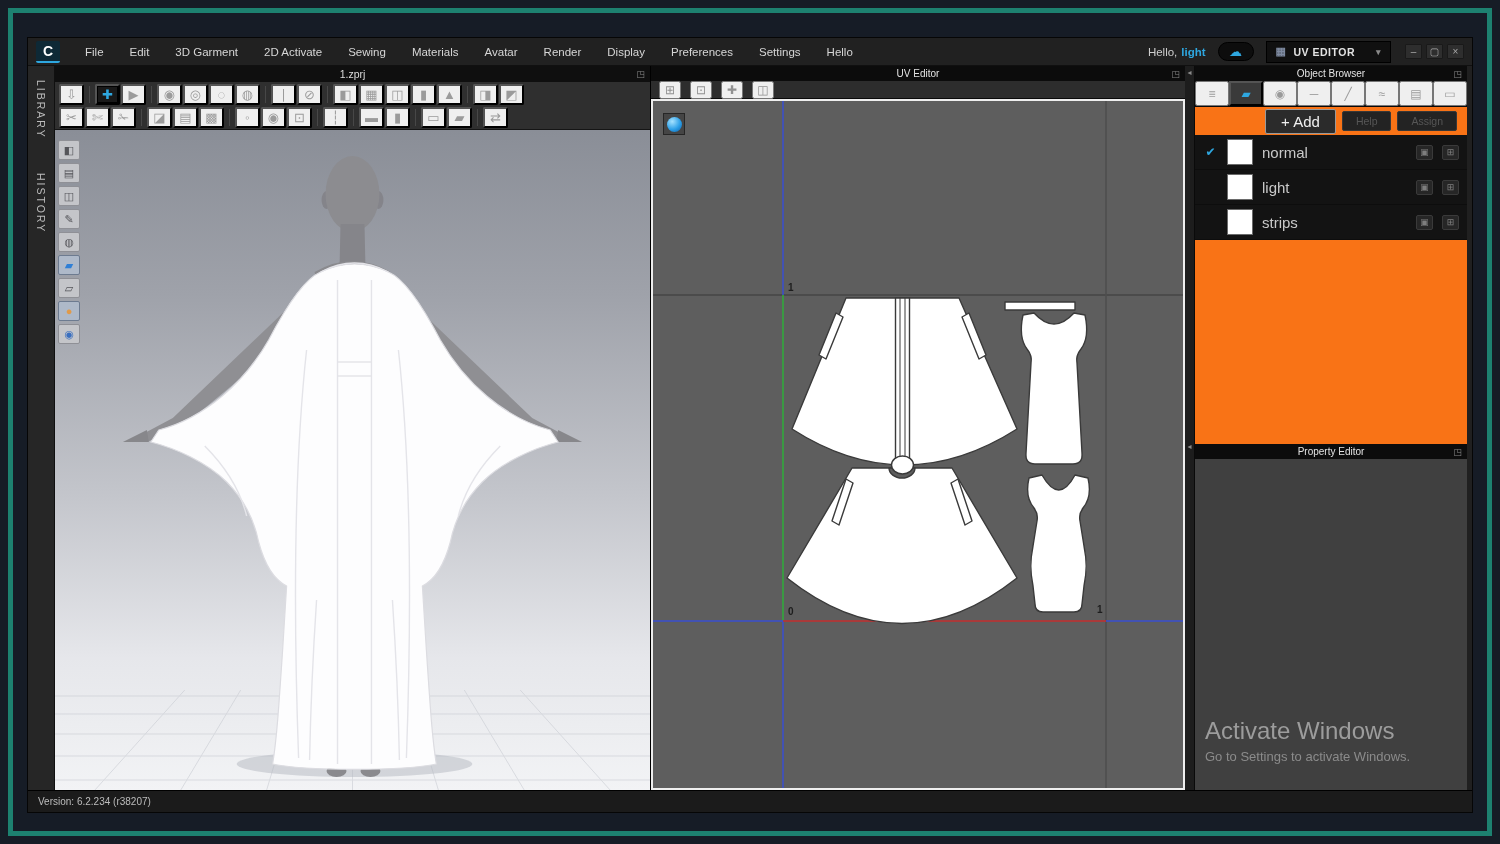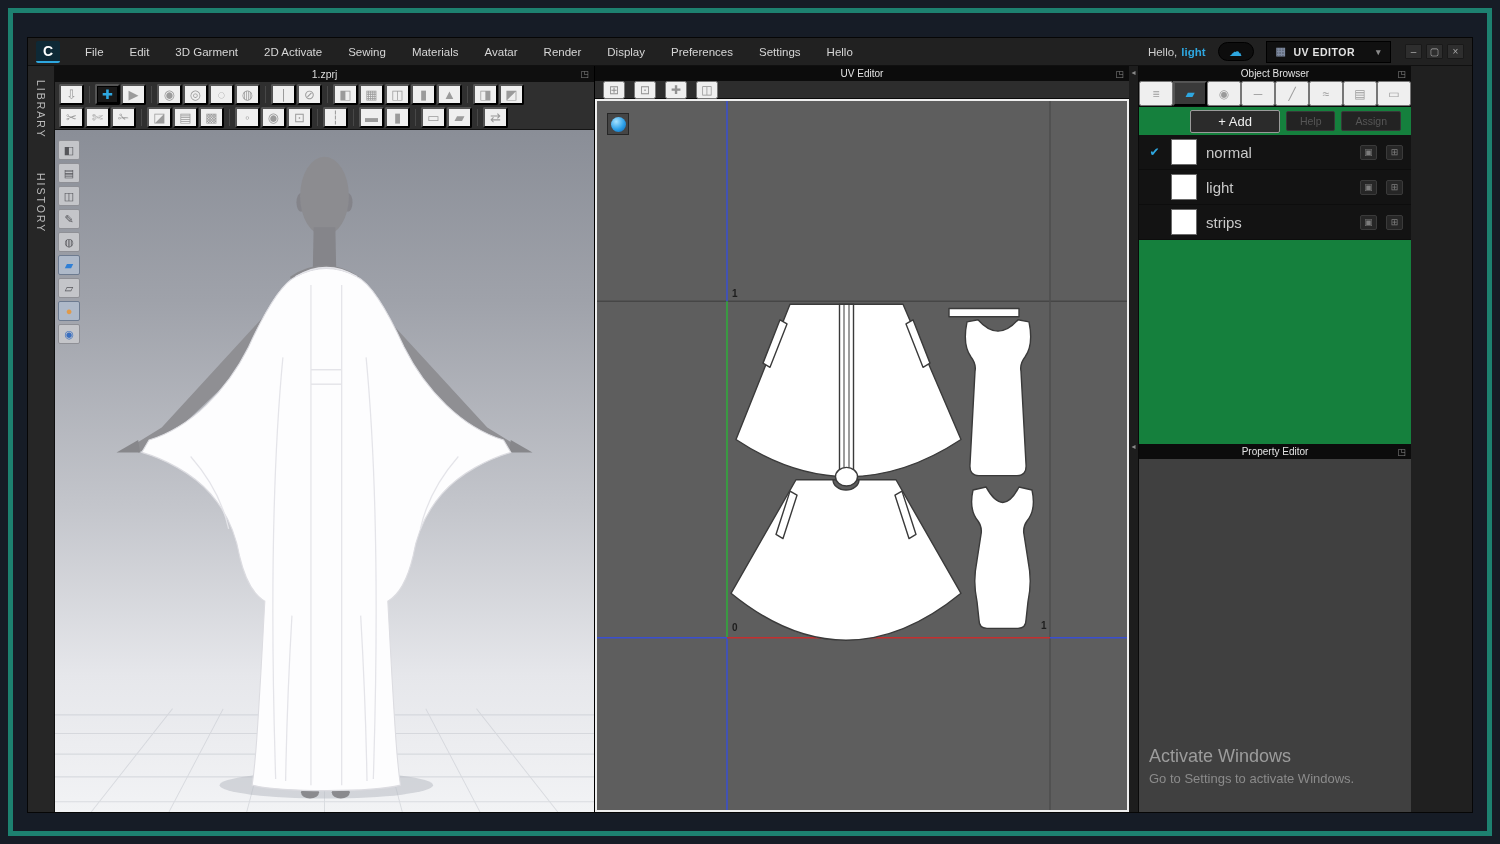--- a/index.html
+++ b/index.html
@@ -21,21 +21,21 @@
   .mode-select .micon{color:#7e8aa0;font-size:11px}
   .mode-select .caret{color:#8a8a8a;font-size:9px;margin-left:14px}
   .win-controls{display:flex;gap:4px;margin-left:14px}
   .winbtn{width:17px;height:15px;background:#2e2e2e;border:1px solid #191919;color:#a8a8a8;font-size:10px;display:grid;place-items:center;border-radius:1px}
 
   
   .main{flex:1;display:flex;min-height:0}
   .side-tabs{width:27px;background:#262626;border-right:1px solid #101010;display:flex;flex-direction:column;align-items:center;padding-top:14px;gap:34px}
   .vtab{writing-mode:vertical-rl;color:#bdbdbd;font-size:10.5px;letter-spacing:2px;cursor:default}
 
-  .left-pane{width:540px;display:flex;flex-direction:column;border-right:1px solid #000}
+  .left-pane{width:596px;display:flex;flex-direction:column;border-right:1px solid #000}
   .doc-tab{height:16px;background:#0f0f0f;color:#dcdcdc;font-size:10.5px;display:flex;align-items:center;justify-content:center;position:relative;flex:0 0 auto}
   .doc-tab .popout{position:absolute;right:5px;color:#8a8a8a;font-size:9px}
   .toolbar{height:48px;background:#2f2f2f;border-bottom:1px solid #151515;padding:1px 4px;display:flex;flex-direction:column;justify-content:center;gap:1px;flex:0 0 auto}
   .trow{display:flex;align-items:center;height:22px;gap:1px}
   .ticon{width:25px;height:21px;display:grid;place-items:center;color:#9b9b9b;font-size:13px;border-radius:2px;line-height:1}
   .ticon.active{background:#191919;color:#2ea7e0;box-shadow:inset 0 0 0 1px #000}
   .tsep{width:1px;height:17px;background:#474747;margin:0 4px;align-self:center}
 
   .viewport{flex:1;position:relative;overflow:hidden;
     background:linear-gradient(180deg,#8a8e97 0%,#9fa2aa 25%,#c3c5cb 55%,#e6e7eb 80%,#f2f3f5 100%)}
@@ -56,38 +56,38 @@
   .sphere-btn{position:absolute;left:10px;top:12px;width:22px;height:22px;background:#454545;border:1px solid #262626;display:grid;place-items:center;padding:0}
   .sphere{width:15px;height:15px;border-radius:50%;background:radial-gradient(circle at 35% 30%,#a5e2ff,#2da0e8 55%,#0b5ea8)}
 
   
   .right-pane{width:282px;display:flex;background:#161616}
   .dock-strip{width:10px;background:#1d1d1d;border-right:1px solid #0a0a0a;display:flex;flex-direction:column;align-items:center}
   .dock-arrow{color:#8a8a8a;font-size:8px;line-height:1}
   .dock-arrow.first{margin-top:3px}
   .dock-arrow.second{margin-top:366px}
   .right-content{flex:1;display:flex;flex-direction:column;min-width:0}
-  .object-browser{height:378px;display:flex;flex-direction:column;background:#15803d}
+  .object-browser{height:378px;display:flex;flex-direction:column;background:#f97316}
   .ob-tabs{height:26px;background:#1e1e1e;border-bottom:1px solid #090909;display:flex}
   .ob-tab{flex:1;display:grid;place-items:center;color:#9a9a9a;font-size:12px}
   .ob-tab.active{background:#3a3a3a;color:#2ea7e0}
   .ob-actions{height:28px;display:flex;align-items:center;justify-content:flex-end;gap:6px;padding:0 10px}
-  .btn-add{background:#2b2b2b;border:1px solid #9a9a9a;color:#f0f0f0;font-size:13px;padding:3px 27px;border-radius:2px}
+  .btn-add{background:#2b2b2b;border:1px solid #9a9a9a;color:#f0f0f0;font-size:15px;padding:3px 15px;border-radius:2px}
   .btn-dim{background:#232323;border:1px solid #383838;color:#565656;font-size:10.5px;padding:3px 13px;border-radius:2px}
   .ob-rows{flex:1;overflow:hidden}
   .ob-row{height:35px;display:flex;align-items:center;padding:0 8px;gap:9px;border-bottom:1px solid #0d0d0d;background:#131313}
   .check{width:15px;color:#2ea7e0;font-size:12px;visibility:hidden;text-align:center}
   .ob-row.active .check{visibility:visible}
   .swatch{width:26px;height:26px;background:#fff;border:1px solid #6a6a6a}
   .ob-label{color:#c9c9c9;font-size:15px;flex:1}
   .mini{width:17px;height:15px;background:#262626;border:1px solid #3a3a3a;color:#7d7d7d;font-size:9px;display:grid;place-items:center;border-radius:2px}
   .property-editor{flex:1;position:relative;background:#404040;display:flex;flex-direction:column}
   .pe-body{flex:1;position:relative}
   .watermark{position:absolute;left:10px;bottom:26px}
-  .wm1{font-size:18px;color:#9c9c9c;font-weight:400}
+  .wm1{font-size:24px;color:#9c9c9c;font-weight:400}
   .wm2{font-size:13px;color:#8b8b8b;margin-top:4px}
 
   .statusbar{height:22px;background:#1b1b1b;border-top:1px solid #000;color:#bcbcbc;font-size:10px;display:flex;align-items:center;padding:0 10px;flex:0 0 auto}
 </style>
 </head>
 <body>
 
 <div class="stage">
   <div class="teal-frame"></div>
 
@@ -510,14 +510,17 @@
                 <div class="wm1">Activate Windows</div>
                 <div class="wm2">Go to Settings to activate Windows.</div>
               </div>
             </div>
           </div>
 
         </div>
       </section>
     </div>
 
+    <footer class="statusbar">
+      <span>Version: 6.2.234 (r38207)</span>
+    </footer>
   </div>
 </div>
 
 </body></html>

